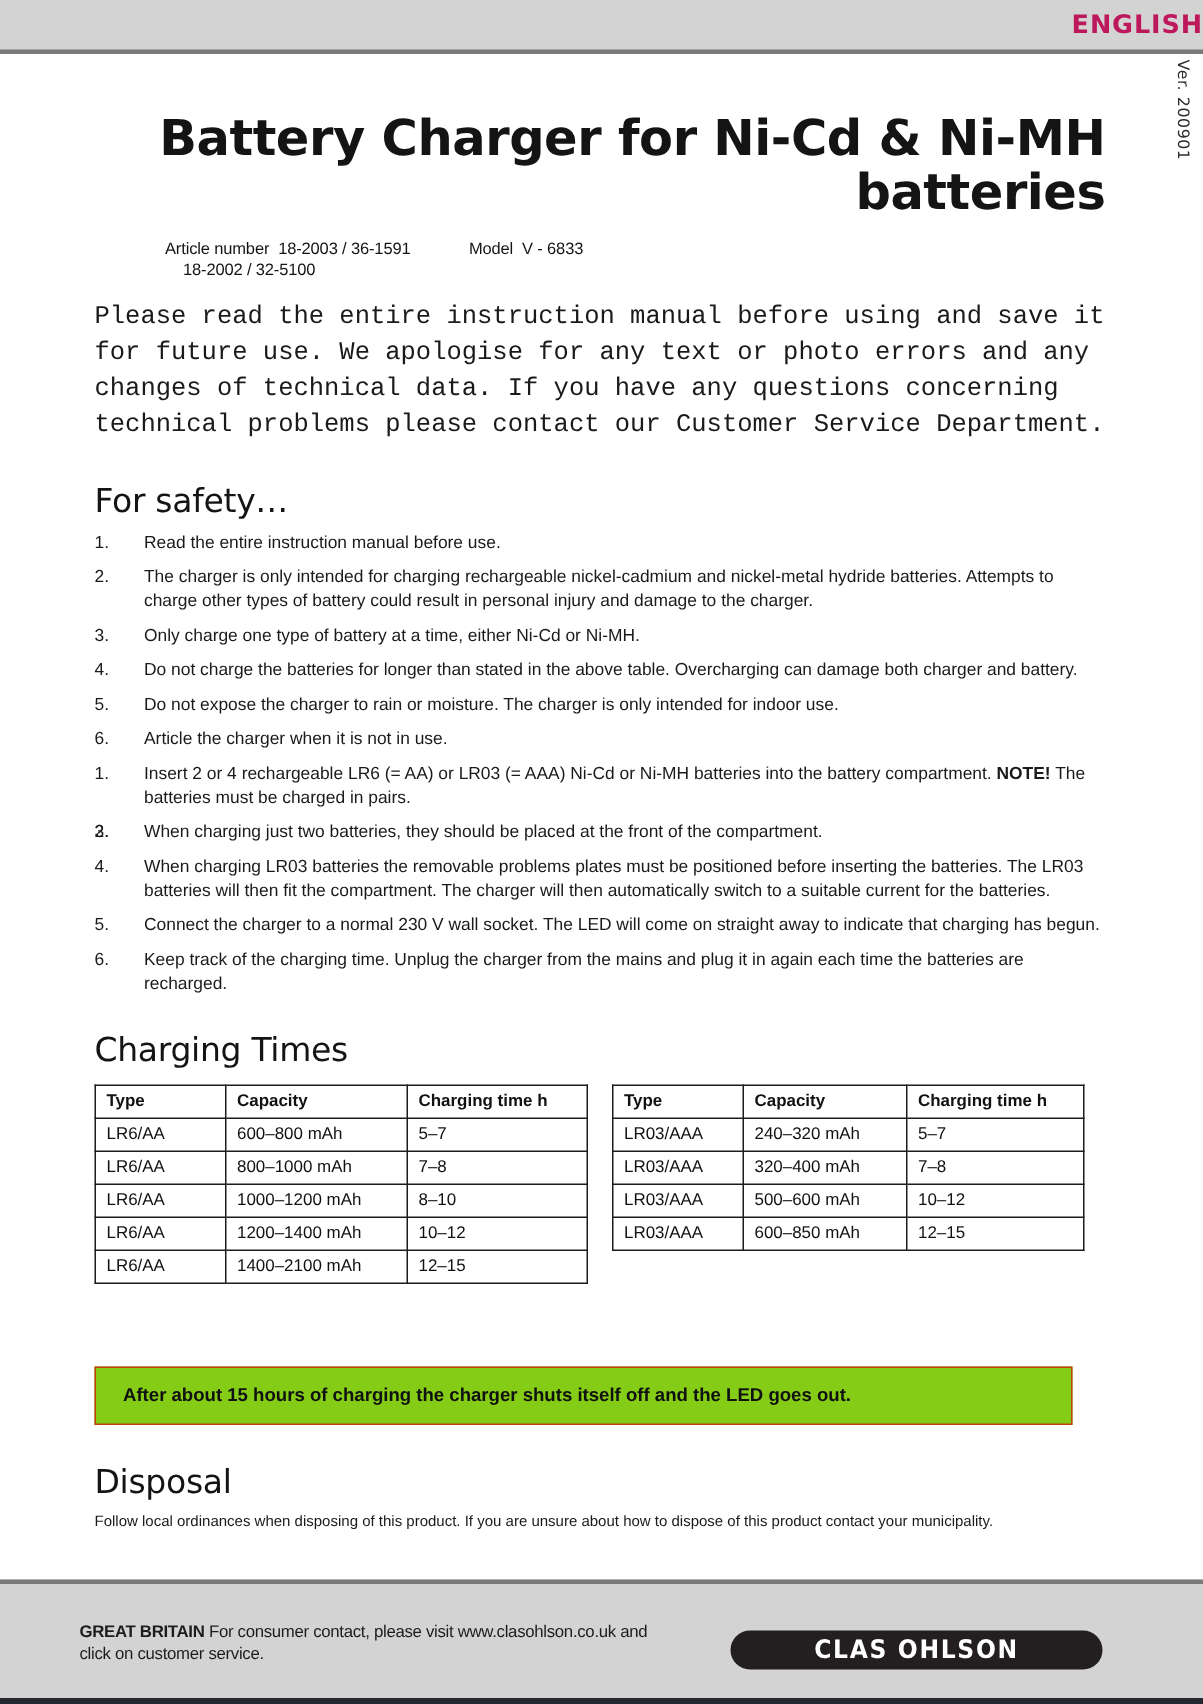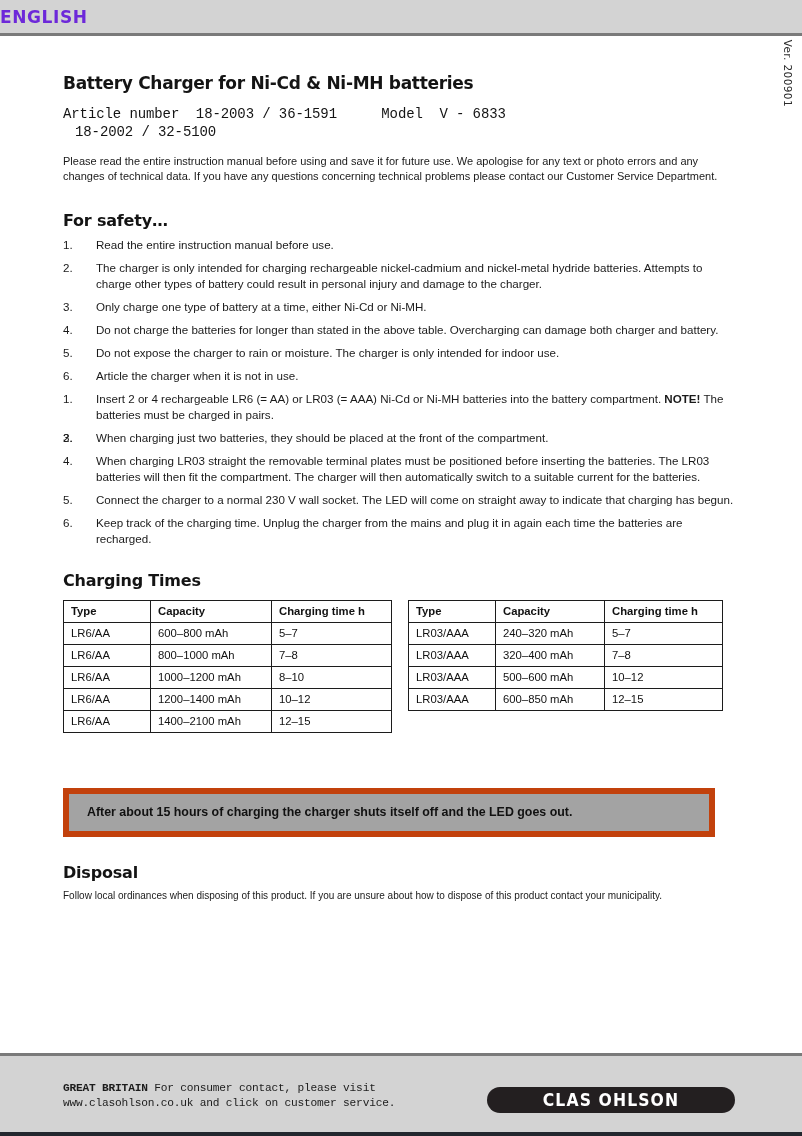--- a/index.html
+++ b/index.html
@@ -23,22 +23,22 @@
     width: 802px;
     height: 36px;
     background: #d3d3d3;
     border-bottom: 3px solid #7a7a7a;
     box-sizing: border-box;
   }
   .lang-band-label {
     position: absolute;
     left: 0; right: 0;
     top: 7px;
-    text-align: left;
-    color: #6d28d9;
+    text-align: right;
+    color: #be185d;
     font-weight: bold;
     font-size: 17px;
     letter-spacing: 0.6px;
     font-family: "DejaVu Sans", sans-serif;
   }
 
   
   .page {
     position: absolute;
     left: 0;
@@ -64,51 +64,53 @@
     letter-spacing: 0.4px;
     transform: rotate(90deg);
     transform-origin: right top;
     white-space: nowrap;
     font-family: "DejaVu Sans", sans-serif;
   }
 
   h1.doc-title {
     margin: 0;
     padding-top: 35px;
-    font-size: 17px;
+    font-size: 33px;
     font-weight: bold;
     letter-spacing: -0.3px;
     line-height: 1.1;
     font-family: "DejaVu Sans", sans-serif;
     color: #141414;
+    text-align: right;
   }
 
   .article-line {
     margin-top: 12px;
-    font-size: 14px;
+    font-size: 11px;
     line-height: 1.32;
-    font-family: Liberation Mono, monospace;
+    font-family: Liberation Sans, sans-serif;
     color: #141414;
     letter-spacing: -0.1px;
+    margin-left: 47px;
   }
   .article-line .sub { display: block; padding-left: 12px; }
   .article-line .model { padding-left: 36px; }
 
   p.intro {
     margin: 12px 0 0 0;
-    font-size: 11px;
+    font-size: 17px;
     line-height: 1.42;
     color: #1a1a1a;
-    font-family: Liberation Sans, sans-serif;
+    font-family: Liberation Mono, monospace;
   }
 
   h2.section-title {
     margin: 26px 0 7px 0;
-    font-size: 16px;
-    font-weight: bold;
+    font-size: 22px;
+    font-weight: normal;
     font-family: "DejaVu Sans", sans-serif;
     color: #141414;
     letter-spacing: -0.2px;
   }
   h2.section-title.tight { margin-top: 24px; }
 
   ol.steps {
     margin: 0;
     padding: 0;
     list-style: none;
@@ -164,22 +166,22 @@
 
   table.ct.right th:nth-child(1), table.ct.right td:nth-child(1) { width: 72px; }
   table.ct.right th:nth-child(2), table.ct.right td:nth-child(2) { width: 94px; }
   table.ct.right th:nth-child(3), table.ct.right td:nth-child(3) { width: 103px; }
 
   
   .notice-box {
     margin-top: 28px;
     width: 652px;
     box-sizing: border-box;
-    background: #a3a3a3;
-    border: 6px solid #c2410c;
+    background: #84cc16;
+    border: 1px solid #c2410c;
     padding: 11px 0 12px 18px;
     font-size: 12.4px;
     font-weight: bold;
     color: #111111;
     font-family: "Liberation Sans", sans-serif;
   }
 
   p.body-text {
     margin: 7px 0 0 0;
     font-size: 10px;
@@ -194,27 +196,27 @@
     top: 1053px;
     width: 802px;
     height: 83px;
     background: #d3d3d3;
     border-top: 3px solid #7a7a7a;
     border-bottom: 4px solid #23272e;
     box-sizing: border-box;
   }
   .footer-text {
     position: absolute;
-    left: 63px;
+    left: 53px;
     top: 25px;
     width: 400px;
     font-size: 11.2px;
     line-height: 1.38;
     color: #1c1c1c;
-    font-family: Liberation Mono, monospace;
+    font-family: Liberation Sans, sans-serif;
     letter-spacing: -0.2px;
   }
   .footer-text .country {
     font-weight: bold;
   }
   .logo-pill {
     position: absolute;
     left: 487px;
     top: 1087px;
     width: 248px;
@@ -268,21 +270,21 @@
         <li><span class="num">3.</span><span>Only charge one type of battery at a time, either Ni-Cd or Ni-MH.</span></li>
         <li><span class="num">4.</span><span>Do not charge the batteries for longer than stated in the above table. Overcharging can damage both charger and battery.</span></li>
         <li><span class="num">5.</span><span>Do not expose the charger to rain or moisture. The charger is only intended for indoor use.</span></li>
         <li><span class="num">6.</span><span>Article the charger when it is not in use.</span></li>
       </ol>
 
     <ol class="steps" id="use-list">
         <li><span class="num">1.</span><span>Insert 2 or 4 rechargeable LR6 (= AA) or LR03 (= AAA) Ni-Cd or Ni-MH batteries into the battery compartment. <b>NOTE!</b> The batteries must be charged in pairs.</span></li>
         <li><span class="num">2.</span></li>
         <li><span class="num">3.</span><span>When charging just two batteries, they should be placed at the front of the compartment.</span></li>
-        <li><span class="num">4.</span><span>When charging LR03 straight the removable terminal plates must be positioned before inserting the batteries. The LR03 batteries will then fit the compartment. The charger will then automatically switch to a suitable current for the batteries.</span></li>
+        <li><span class="num">4.</span><span>When charging LR03 batteries the removable problems plates must be positioned before inserting the batteries. The LR03 batteries will then fit the compartment. The charger will then automatically switch to a suitable current for the batteries.</span></li>
         <li><span class="num">5.</span><span>Connect the charger to a normal 230 V wall socket. The LED will come on straight away to indicate that charging has begun.</span></li>
         <li><span class="num">6.</span><span>Keep track of the charging time. Unplug the charger from the mains and plug it in again each time the batteries are recharged.</span></li>
       </ol>
 
     <h2 class="section-title tight">Charging Times</h2>
 
     <div class="tables-row">
       <table class="ct left">
         <thead>
             <tr id="head-aa">

